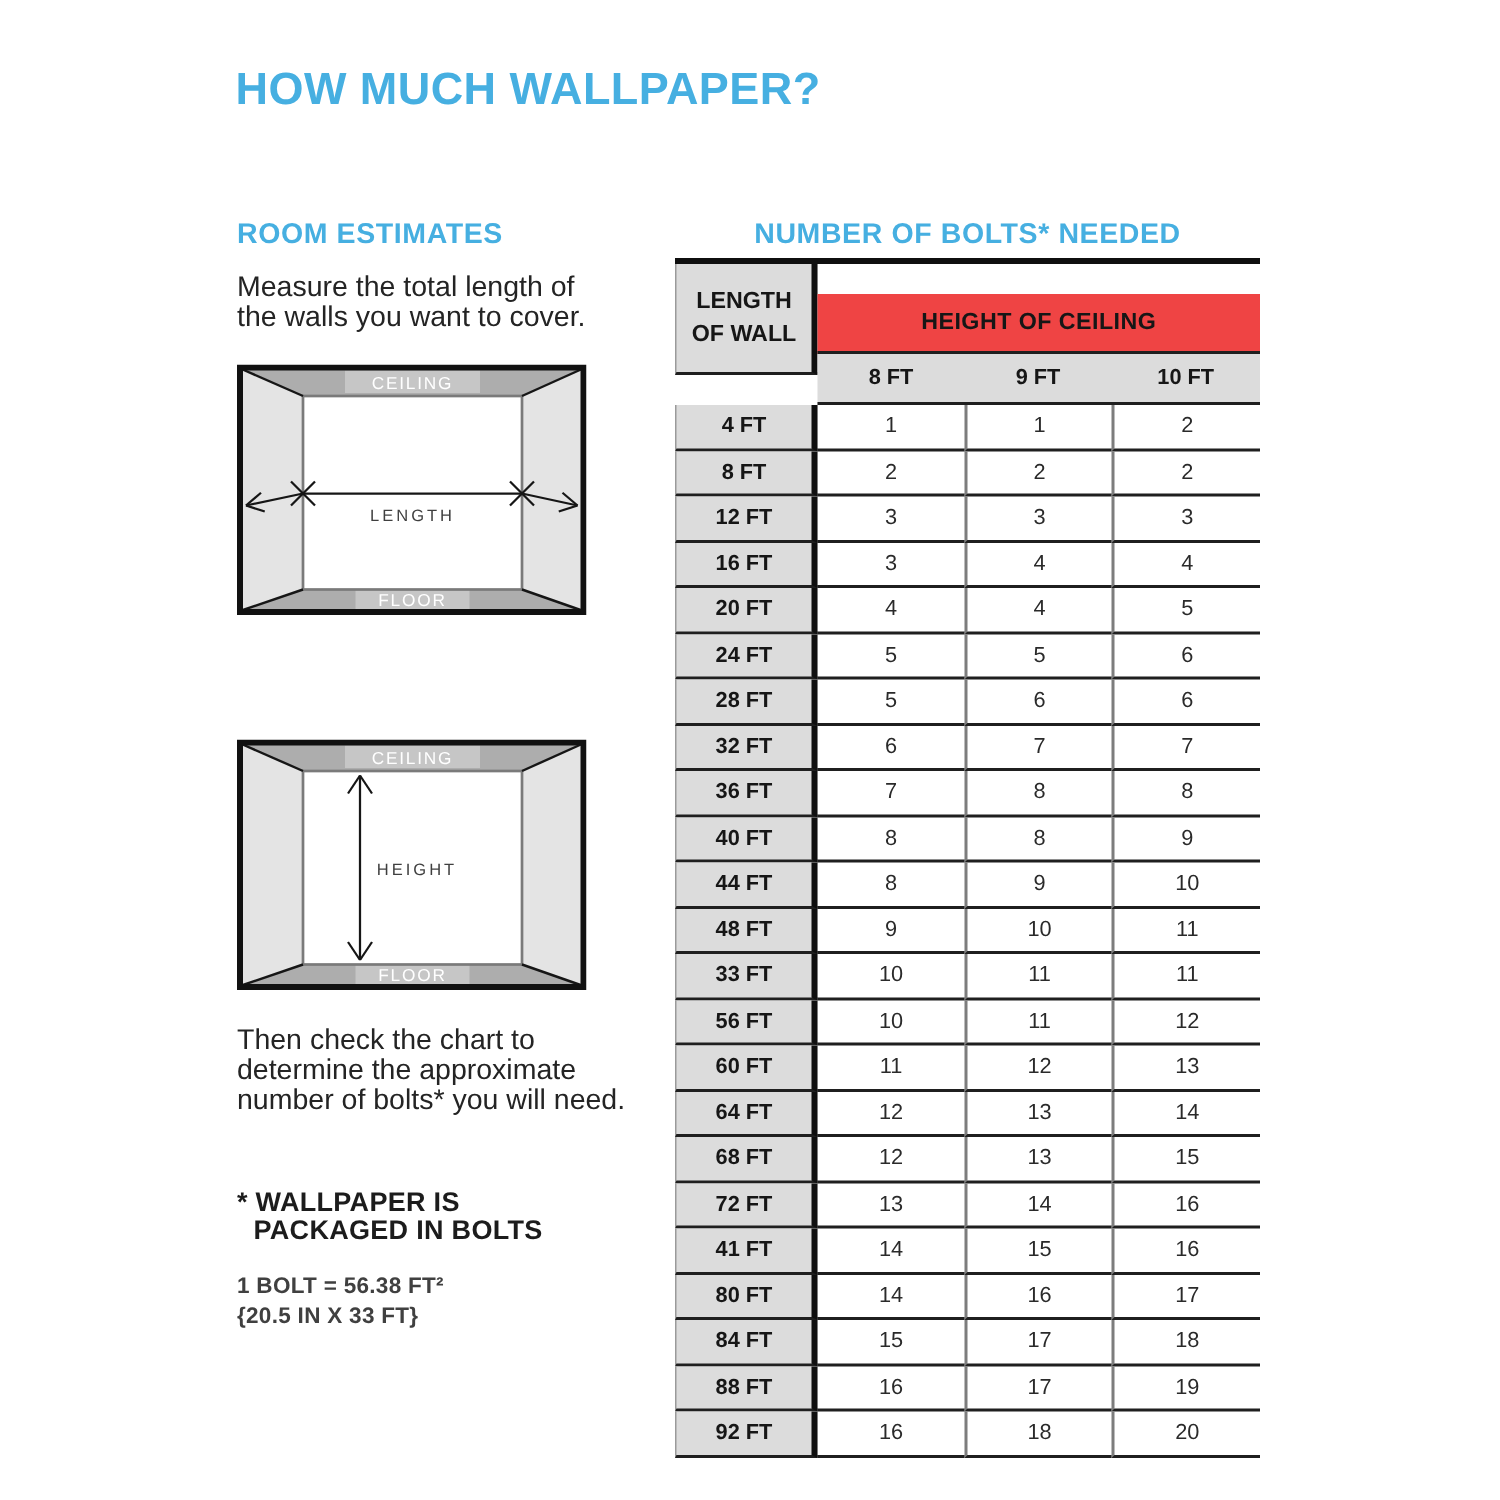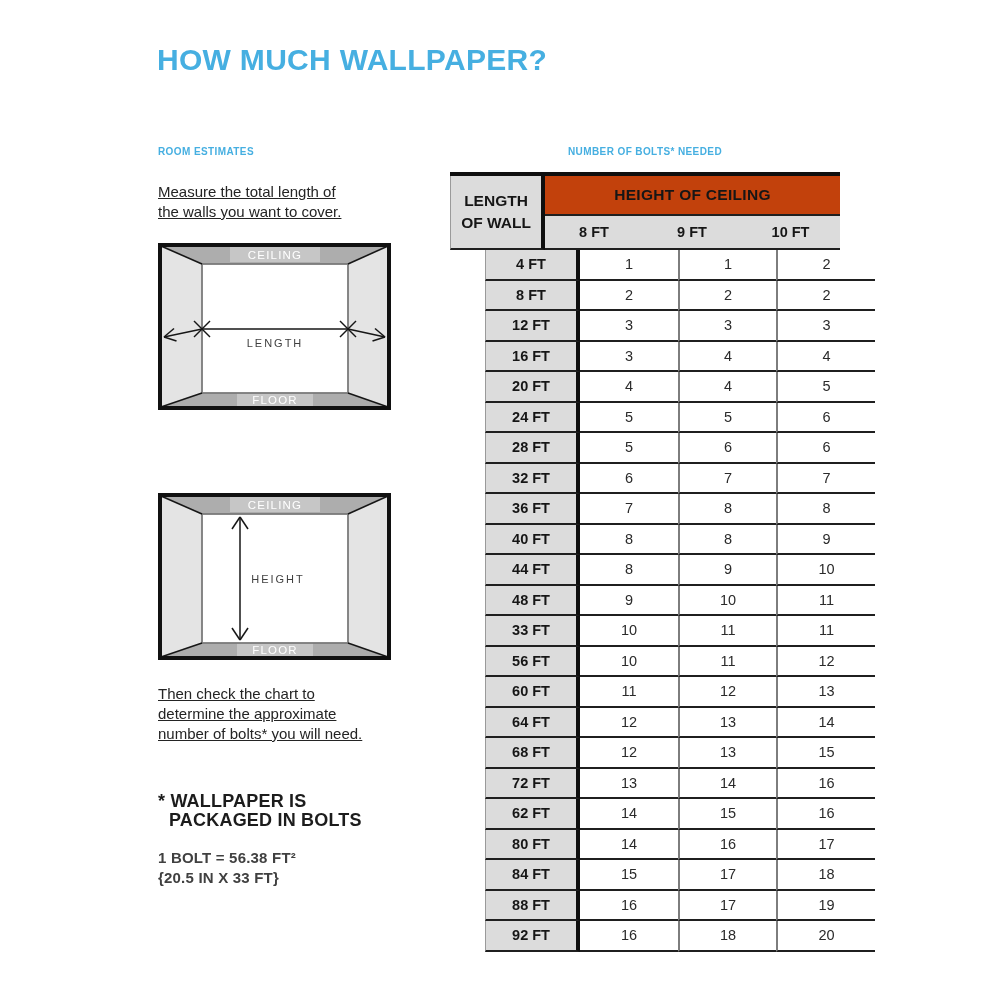--- a/index.html
+++ b/index.html
@@ -6,27 +6,27 @@
   html,body { background:#ffffff; }
   .page {
     position:relative; width:1000px; height:1000px; background:#ffffff;
     font-family:"Liberation Sans", sans-serif; color:#242424; overflow:hidden;
   }
   .page-title {
     position:absolute; left:157px; top:43px;
     font-size:30px; font-weight:700; letter-spacing:.3px; color:#46afe1;
   }
   .section-heading {
-    position:absolute; font-size:10px; font-weight:700; letter-spacing:.4px; color:#46afe1;
+    position:absolute; font-size:19px; font-weight:700; letter-spacing:.4px; color:#46afe1;
   }
   .room-heading { left:158px; top:146px; }
   .table-heading { left:450px; top:146px; width:390px; text-align:center; }
   .step {
-    position:absolute; left:158px; font-size:15px; line-height:20px;
-    color:#242424; white-space:pre-line;text-decoration:underline;
+    position:absolute; left:158px; font-size:19px; line-height:20px;
+    color:#242424; white-space:pre-line;
   }
   .step1 { top:182px; }
   .step2 { top:433px; }
   .step3 { top:684px; }
   .diagram { position:absolute; left:158px; width:233px; height:167px; }
   .diagram1 { top:243px; }
   .diagram2 { top:493px; }
   .footnote {
     position:absolute; left:158px; top:792px;
     font-size:18px; font-weight:700; line-height:19px; color:#1c1c1c; letter-spacing:.2px;
@@ -42,33 +42,33 @@
     border-top:4px solid #0f0f0f;
   }
   .thead { display:grid; grid-template-columns:95px 295px; }
   .col1-header {
     height:74px; background:#dcdcdc;
     border-left:1px solid #9a9a9a; border-right:4px solid #0f0f0f; border-bottom:2px solid #1f1f1f;
     display:flex; align-items:center; justify-content:center; text-align:center;
     font-size:15.5px; font-weight:700; line-height:1.4; white-space:pre-line; color:#161616;
   }
   .group-header {
-    height:40px; background:#c2410c; border-bottom:2px solid #1f1f1f;
+    height:40px; background:#ef4444; border-bottom:2px solid #1f1f1f;
     display:flex; align-items:center; justify-content:center;
-    font-size:15.5px; font-weight:700; letter-spacing:.3px; color:#161616;
+    font-size:15.5px; font-weight:700; letter-spacing:.3px; color:#161616;margin-top:20px;
   }
   .sub-headers {
     display:grid; grid-template-columns:98px 98px 99px;
     height:34px; background:#dcdcdc; border-bottom:2px solid #1f1f1f;
   }
   .sub-headers .cell {
     display:flex; align-items:center; justify-content:center;
     font-size:14.5px; font-weight:700; color:#161616;
   }
-  .trow { display:grid; grid-template-columns:95px 98px 98px 99px; height:30.5px;margin-left:35px; }
+  .trow { display:grid; grid-template-columns:95px 98px 98px 99px; height:30.5px; }
   .trow .cell {
     display:flex; align-items:center; justify-content:center;
     font-size:14.5px; color:#2a2a2a; border-bottom:2px solid #1f1f1f;
   }
   .trow .rowlabel {
     background:#dcdcdc; font-weight:700; color:#161616;
     border-left:1px solid #9a9a9a; border-right:4px solid #0f0f0f;
   }
   .trow .vline { border-left:2px solid #7d7d7d; }
   
@@ -277,21 +277,21 @@
           <div class="cell data vline">13</div>
           <div class="cell data vline">15</div>
         </div>
         <div class="trow">
           <div class="cell rowlabel">72 FT</div>
           <div class="cell data">13</div>
           <div class="cell data vline">14</div>
           <div class="cell data vline">16</div>
         </div>
         <div class="trow">
-          <div class="cell rowlabel">62 FT</div>
+          <div class="cell rowlabel">41 FT</div>
           <div class="cell data">14</div>
           <div class="cell data vline">15</div>
           <div class="cell data vline">16</div>
         </div>
         <div class="trow">
           <div class="cell rowlabel">80 FT</div>
           <div class="cell data">14</div>
           <div class="cell data vline">16</div>
           <div class="cell data vline">17</div>
         </div>

